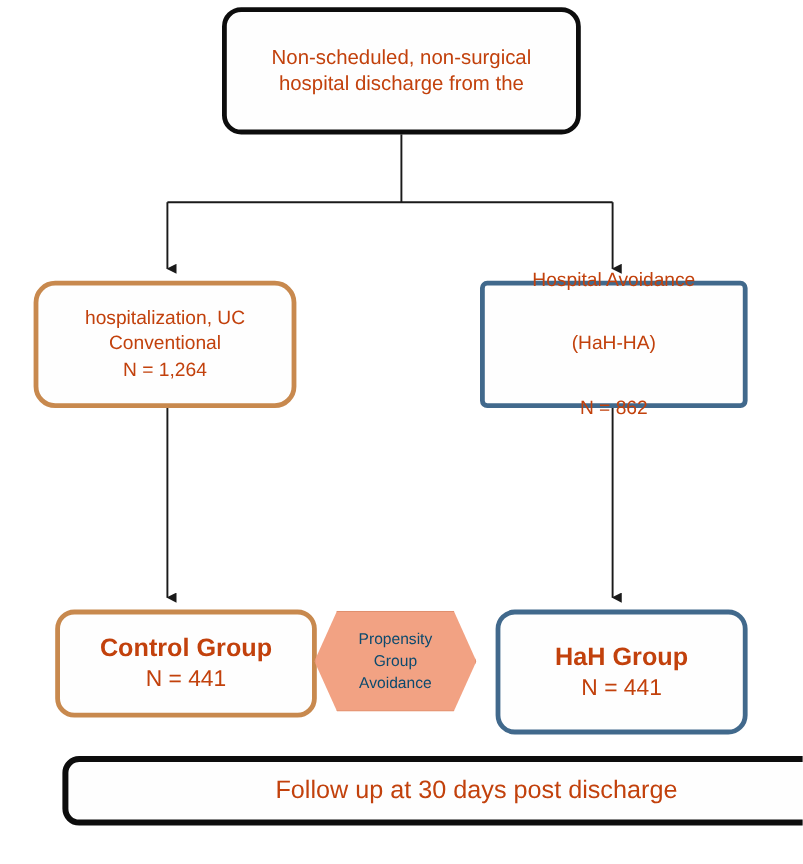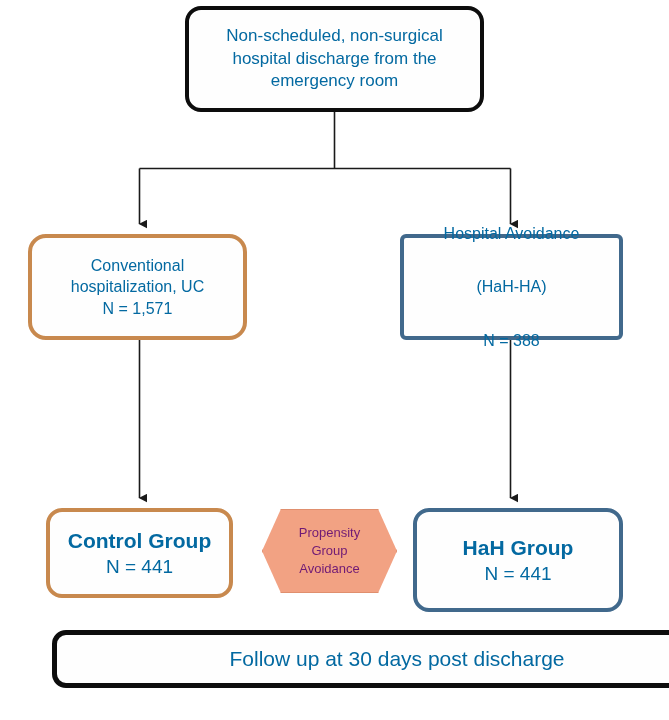--- a/index.html
+++ b/index.html
@@ -19,21 +19,21 @@
   }
   .node {
     position: absolute;
     box-sizing: border-box;
     display: flex;
     flex-direction: column;
     align-items: center;
     justify-content: center;
     background: #fefefe;
     text-align: center;
-    color: #0369a1;
+    color: #c2410c;
   }
   .node .line {
     display: block;
     line-height: 1.32;
   }
 
   
   #node-source {
     left: 185px;
     top: 6px;
@@ -62,21 +62,21 @@
     border: 4px solid #41698c;
     border-radius: 6px;
     font-size: 16px;
     gap: 32px;
   }
 
   
   #node-control-group {
     left: 46px;
     top: 508px;
-    width: 187px;
+    width: 218px;
     height: 90px;
     border: 4px solid #c8894e;
     border-radius: 16px;
     font-size: 19px;
   }
   #node-hah-group {
     left: 413px;
     top: 508px;
     width: 210px;
     height: 104px;
@@ -110,21 +110,21 @@
     height: 84px;
     background: #f2a283;
     border: 1px solid #e08f6e;
     clip-path: polygon(14% 0%, 86% 0%, 100% 50%, 86% 100%, 14% 100%, 0% 50%);
     display: flex;
     flex-direction: column;
     align-items: center;
     justify-content: center;
     text-align: center;
     font-size: 13px;
-    color: #701a75;
+    color: #0c4a6e;
     box-sizing: border-box;
   }
   #node-propensity .line { line-height: 1.38; }
 
   
   #connectors {
     position: absolute;
     left: 0;
     top: 0;
     width: 669px;
@@ -153,33 +153,32 @@
     <path d="M510.5,168.5 L510.5,224" stroke="#1a1a1a" stroke-width="1.6" fill="none" marker-end="url(#arrowhead)"></path>
 
     <path d="M139.5,340 L139.5,498" stroke="#1a1a1a" stroke-width="1.6" fill="none" marker-end="url(#arrowhead)"></path>
 
     <path d="M510.5,340 L510.5,498" stroke="#1a1a1a" stroke-width="1.6" fill="none" marker-end="url(#arrowhead)"></path>
   </svg>
 
   <div class="node" id="node-source">
     <span class="line">Non-scheduled, non-surgical</span>
     <span class="line">hospital discharge from the</span>
-    <span class="line">emergency room</span>
   </div>
 
   <div class="node" id="node-control-arm">
+    <span class="line">hospitalization, UC</span>
     <span class="line">Conventional</span>
-    <span class="line">hospitalization, UC</span>
-    <span class="line">N = 1,571</span>
+    <span class="line">N = 1,264</span>
   </div>
 
   <div class="node" id="node-hah-arm">
     <span class="line">Hospital Avoidance</span>
     <span class="line">(HaH-HA)</span>
-    <span class="line">N = 388</span>
+    <span class="line">N = 862</span>
   </div>
 
   <div class="node" id="node-control-group">
     <span class="line group-title">Control Group</span>
     <span class="line">N = 441</span>
   </div>
 
   <div id="node-propensity">
     <span class="line">Propensity</span>
     <span class="line">Group</span>

